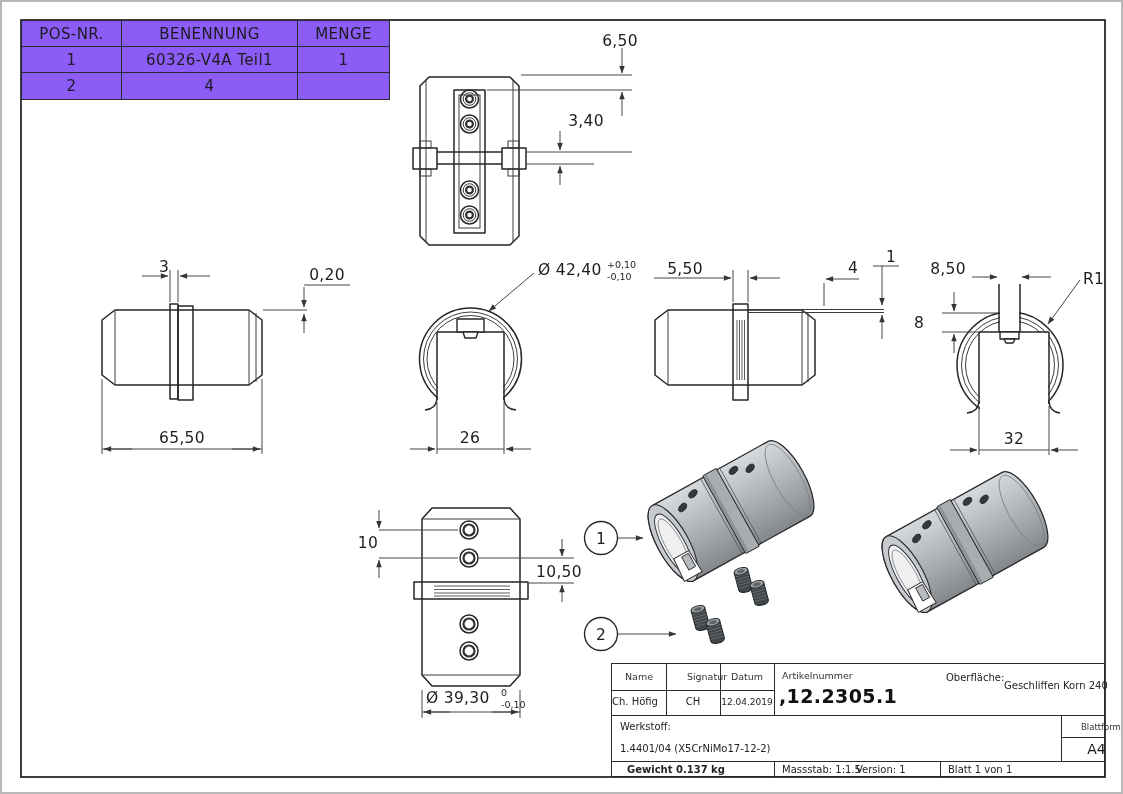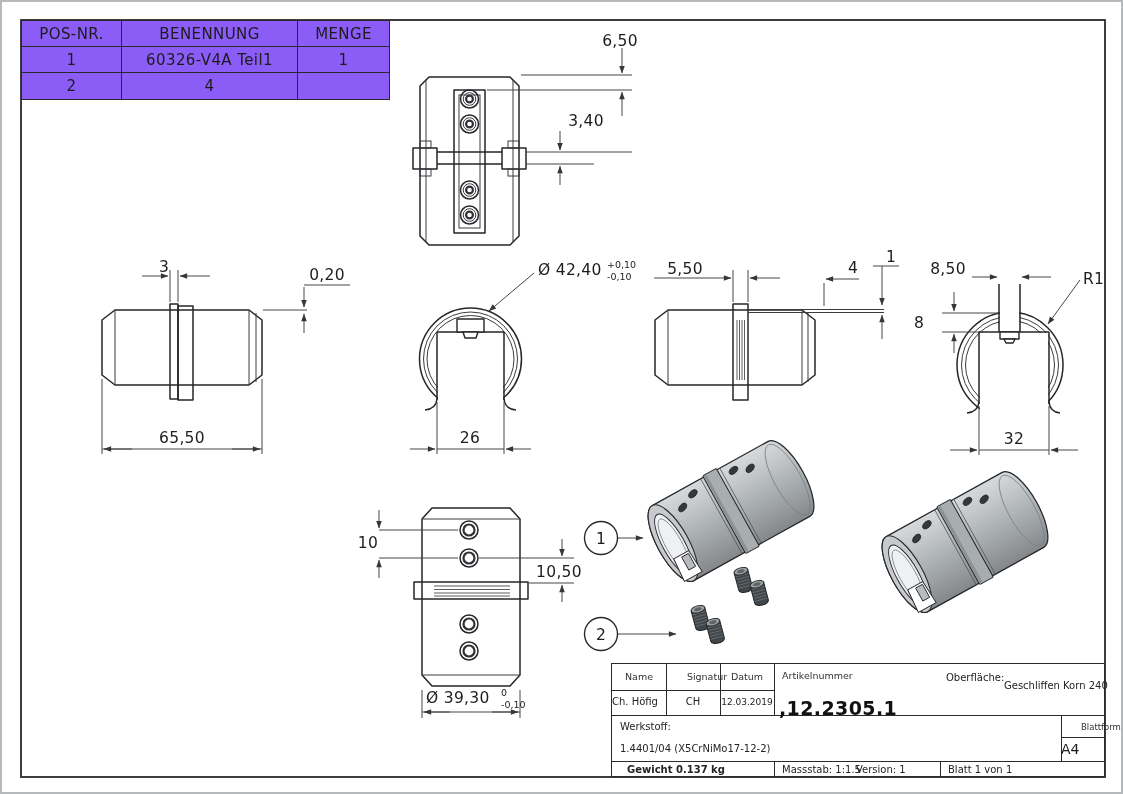--- a/index.html
+++ b/index.html
@@ -270,28 +270,28 @@
   <div class="ln" style="left:449px;top:51px;width:1.4px;height:46px;"></div>
   <div class="ln" style="left:449px;top:73px;width:45px;height:1.4px;"></div>
   <div class="ln" style="left:162px;top:97px;width:1.4px;height:17px;"></div>
   <div class="ln" style="left:328px;top:97px;width:1.4px;height:17px;"></div>
 
   <div class="t lbl" style="left:0;top:7px;width:54px;text-align:center;">Name</div>
   <div class="t lbl" style="left:68px;top:7px;width:54px;text-align:center;">Signatur</div>
   <div class="t lbl" style="left:108px;top:7px;width:54px;text-align:center;">Datum</div>
   <div class="t val" style="left:0;top:32px;width:54px;text-align:left;">Ch. Höfig</div>
   <div class="t val" style="left:54px;top:32px;width:54px;text-align:center;">CH</div>
-  <div class="t val" style="left:108px;top:33px;width:54px;text-align:center;font-size:9px;">12.03.2019</div>
+  <div class="t val" style="left:108px;top:33px;width:54px;text-align:center;font-size:9px;">12.04.2019</div>
   <div class="t lbl" style="left:170px;top:6px;">Artikelnummer</div>
-  <div class="t artnum" style="left:167px;top:21px;margin-top:12px;">,12.2305.1</div>
+  <div class="t artnum" style="left:167px;top:21px;">,12.2305.1</div>
   <div class="t val" style="left:334px;top:8px;">Oberfläche:</div>
   <div class="t val" style="left:392px;top:16px;">Geschliffen Korn 240</div>
   <div class="t val" style="left:8px;top:57px;">Werkstoff:</div>
   <div class="t val" style="left:8px;top:79px;">1.4401/04 (X5CrNiMo17-12-2)</div>
   <div class="t lbl" style="left:449px;top:58px;width:45px;text-align:center;font-size:8.5px;margin-left:20px;">Blattformat</div>
-  <div class="t a4" style="left:449px;top:77px;width:45px;text-align:left;">A4</div>
+  <div class="t a4" style="left:462px;top:77px;width:45px;text-align:center;">A4</div>
   <div class="t val" style="left:15px;top:100px;font-weight:bold;">Gewicht 0.137 kg</div>
   <div class="t val" style="left:170px;top:100px;">Massstab: 1:1.5</div>
   <div class="t val" style="left:244px;top:100px;">Version: 1</div>
   <div class="t val" style="left:336px;top:100px;">Blatt 1 von 1</div>
 </div>
 
 </div>
 
 </body></html>

